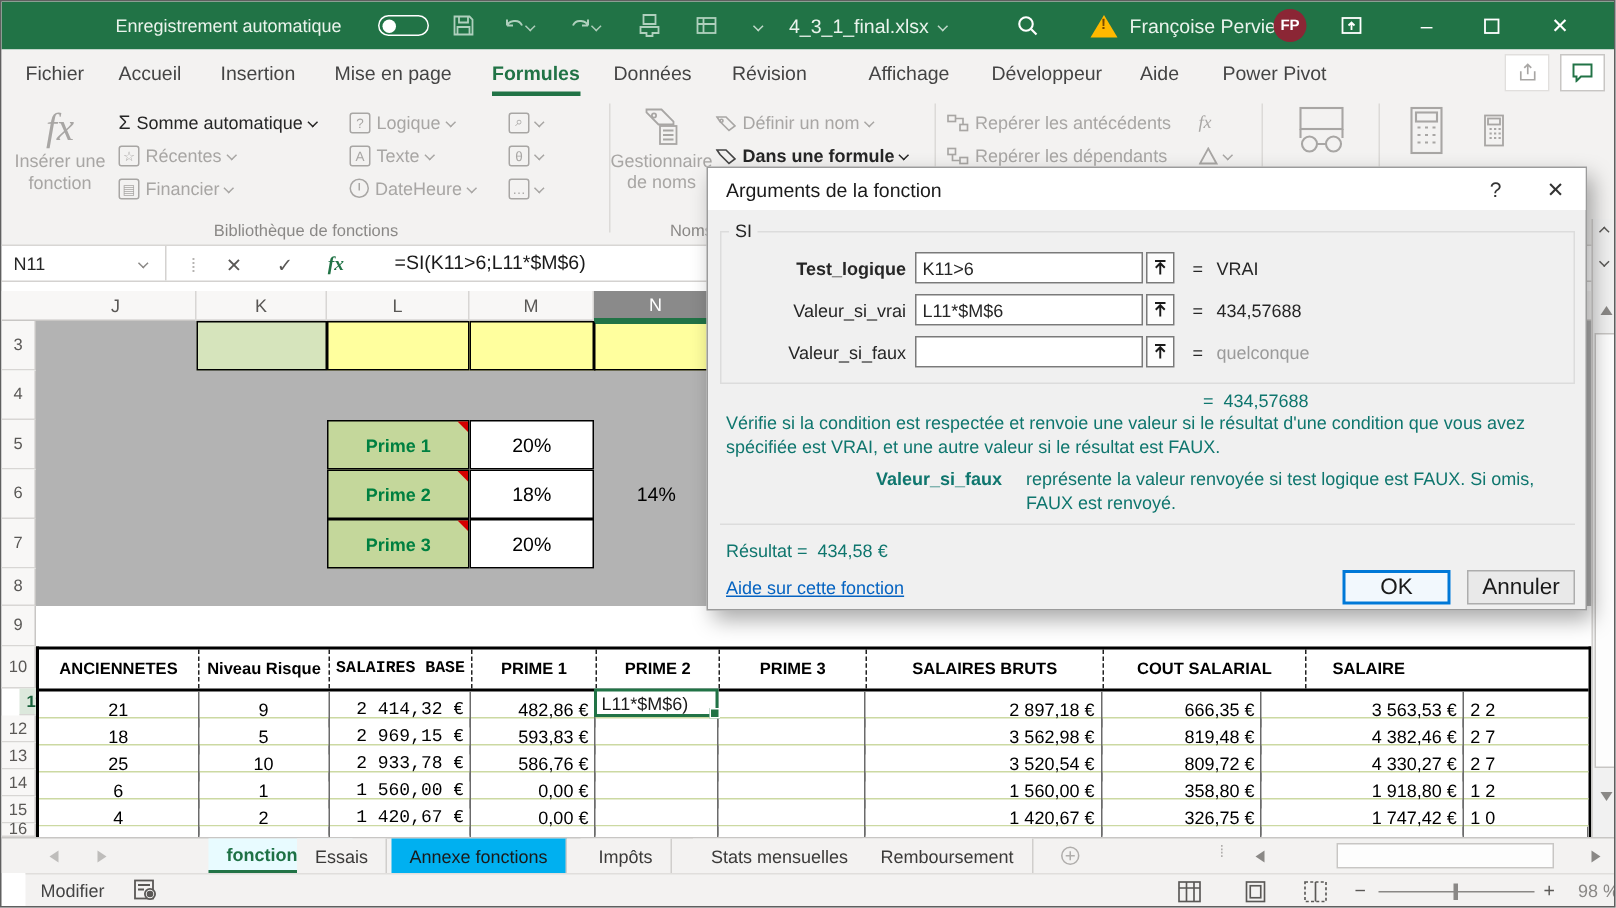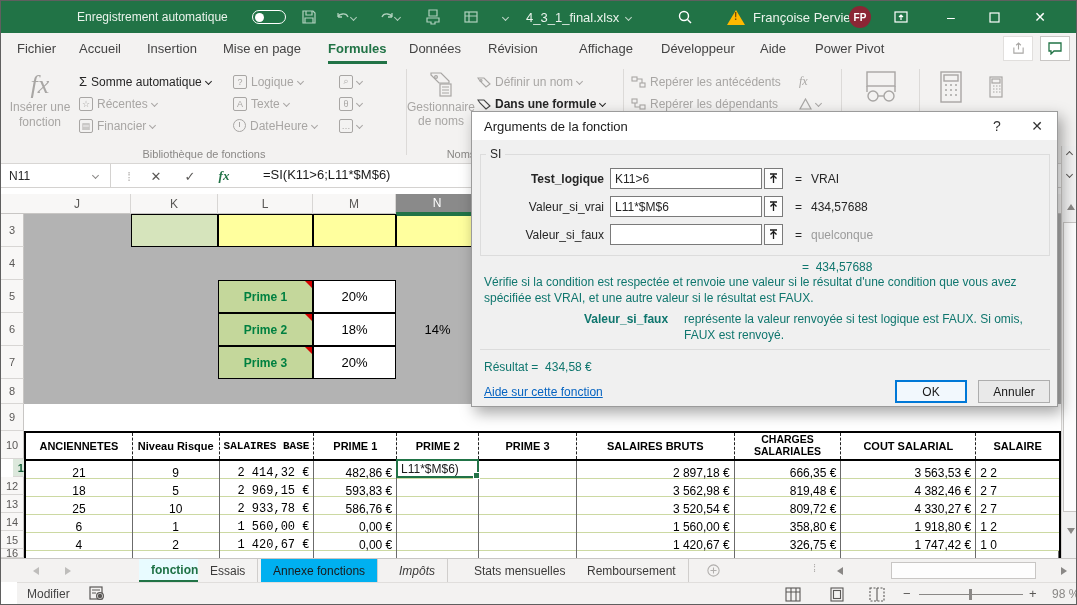--- a/index.html
+++ b/index.html
@@ -100,21 +100,21 @@
   .gb-label { position:absolute; left:14px; top:35px; background:#f0f0f0; padding:0 4px; font-size:12px; color:#262626; }
   .fld-row { position:absolute; height:21px; display:flex; align-items:center; font-size:12px; color:#262626; }
   .fld-label { width:128px; text-align:right; padding-right:6px; }
   .fld-input { width:152px; height:21px; background:#fff; border:1px solid #7a7a7a; font-size:12px; padding:0 4px; display:flex; align-items:center; }
   .picker { width:19px; height:21px; background:#fdfdfd; border:1px solid #7a7a7a; margin-left:2px; display:flex; align-items:center; justify-content:center; }
   .fld-eq { margin-left:12px; width:12px; }
   .fld-res { margin-left:4px; }
   .dlg-text { position:absolute; font-size:12px; color:#0f766e; line-height:1.3; }
   .dlg-sep { position:absolute; left:8px; width:570px; height:1px; background:#dcdcdc; }
   .dlg-link { position:absolute; font-size:12px; color:#0563c1; text-decoration:underline; }
-  .dlg-btn { position:absolute; width:72px; height:23px; display:flex; align-items:center; justify-content:center; font-size:12px; color:#1a1a1a; background:#e9e9e9; }
+  .dlg-btn { position:absolute; width:72px; height:23px; display:flex; align-items:center; justify-content:center; font-size:15px; color:#1a1a1a; background:#e9e9e9; }
   .ok { border:2px solid #0078d7; background:#f2f8fd; }
   .cancel { border:1px solid #adadad; }
 
   
   .tabbar { position:absolute; left:0; top:557px; width:1077px; height:24px; background:#f3f2f1; border-top:1px solid #c8c6c4; font-size:12px; }
   .stab { position:absolute; top:0; height:23px; display:flex; align-items:center; justify-content:center; color:#3b3a39; border-right:1px solid #d0cecc; padding:0 12px; background:#f3f2f1; }
   .stab.active { background:#e8fbff; color:#1e7145; font-weight:bold; border-bottom:2px solid #217346; }
   .stab.cyan { background:#00b0f0; color:#1a1a1a; }
   .hthumb { position:absolute; top:3px; height:17px; background:#fdfdfd; border:1px solid #c8c6c4; }
 
@@ -419,21 +419,20 @@
 
   <div class="stable">
     <div class="thead">
       <div class="cell c0">ANCIENNETES</div>
       <div class="cell c1">Niveau Risque</div>
       <div class="cell c2">SALAIRES BASE</div>
       <div class="cell c3">PRIME 1</div>
       <div class="cell c4">PRIME 2</div>
       <div class="cell c5">PRIME 3</div>
       <div class="cell c6">SALAIRES BRUTS</div>
-      <div class="cell c7" style="font-size:10.5px; padding:0 6px;">CHARGES SALARIALES</div>
       <div class="cell c8">COUT SALARIAL</div>
       <div class="cell c9">SALAIRE</div>
     </div>
     <div id="tbody">
         <div class="trow">
       <div class="cell c0 ctr">21</div>
       <div class="cell c1 ctr">9</div>
       <div class="cell c2 rgt">2 414,32 €</div>
       <div class="cell c3 rgt">482,86 €</div>
       <div class="cell c4 lft"></div>
@@ -583,21 +582,21 @@
   <div class="tabbar">
     <span class="sb-arrow" style="left:28px; top:5px;">
         <span class="tri-lf" style="opacity:.5;"></span>
       </span>
     <span class="sb-arrow" style="left:60px; top:5px;">
         <span class="tri-rt" style="opacity:.5;"></span>
       </span>
     <span class="stab active" style="left:100px;margin-left:38px;">fonctions Av</span>
     <span class="stab" style="left:197px;">Essais</span>
     <span class="stab cyan" style="left:260px;">Annexe fonctions</span>
-    <span class="stab" style="left:386px;font-style:italic;">Impôts</span>
+    <span class="stab" style="left:386px;">Impôts</span>
     <span class="stab" style="left:461px;">Stats mensuelles</span>
     <span class="stab" style="left:574px;">Remboursement</span>
     <span class="sb-arrow" style="left:706px; top:5px;">
       <svg width="15" height="15" viewBox="0 0 15 15" fill="none" stroke="#b0aeac" stroke-width="1.2">
           <circle cx="7.5" cy="7.5" r="6.5"></circle>
           <path d="M7.5 4v7M4 7.5h7"></path>
         </svg>
       </span>
     <span style="position:absolute; left:812px; top:3px; color:#b0aeac; font-size:11px;">⁞</span>
     <span class="sb-arrow" style="left:832px; top:5px;">

